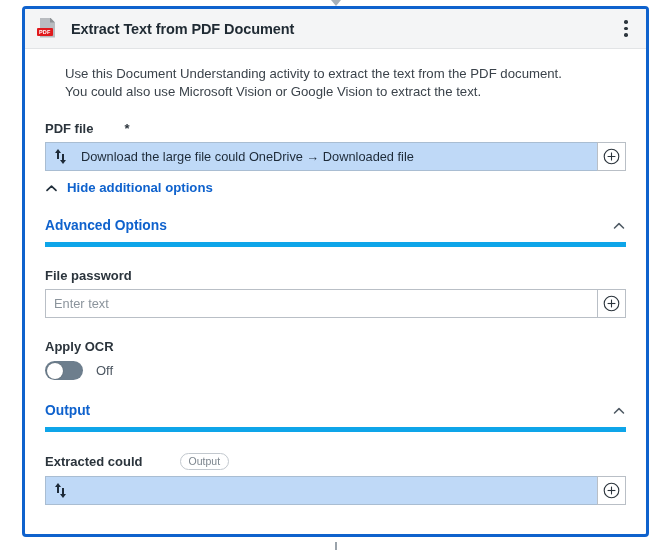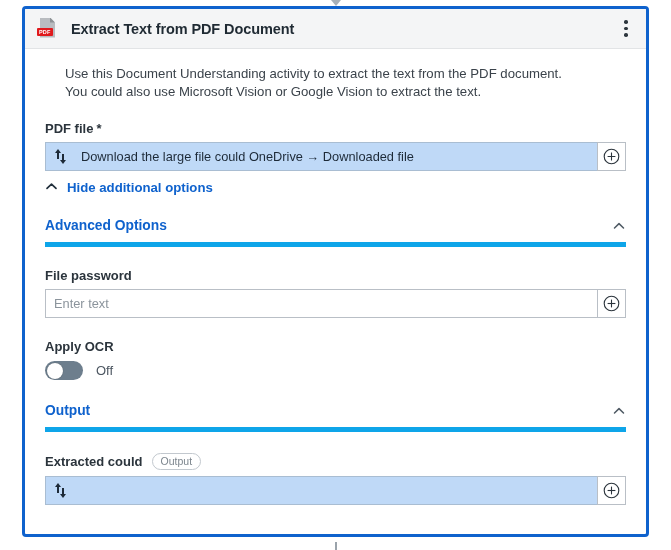--- a/index.html
+++ b/index.html
@@ -146,20 +146,21 @@
     white-space: pre-line;
   }
 
   .field-label {
     font-size: 13px;
     font-weight: bold;
     color: #2b343c;
     margin-bottom: 6px;
     display: flex;
     align-items: center;
+    gap: 28px;
   }
   .field-label .req { margin-left: 3px; font-weight: bold; }
 
   .badge-output {
     display: inline-block;
     margin-left: 9px;
     font-size: 10.5px;
     font-weight: normal;
     color: #7c858d;
     border: 1px solid #c2c8ce;
@@ -243,21 +244,21 @@
     align-items: center;
     justify-content: center;
     cursor: pointer;
     box-sizing: border-box;
   }
   .plus-btn svg { display: block; }
 
   
   .toggle-link {
     display: flex;
-    align-items: flex-start;
+    align-items: flex-end;
     margin-top: 9px;
     cursor: pointer;
     width: max-content;
   }
   .chev-dark {
     width: 13px; height: 13px;
     margin-right: 9px;
     flex: 0 0 auto;
   }
   .toggle-link .lbl {

